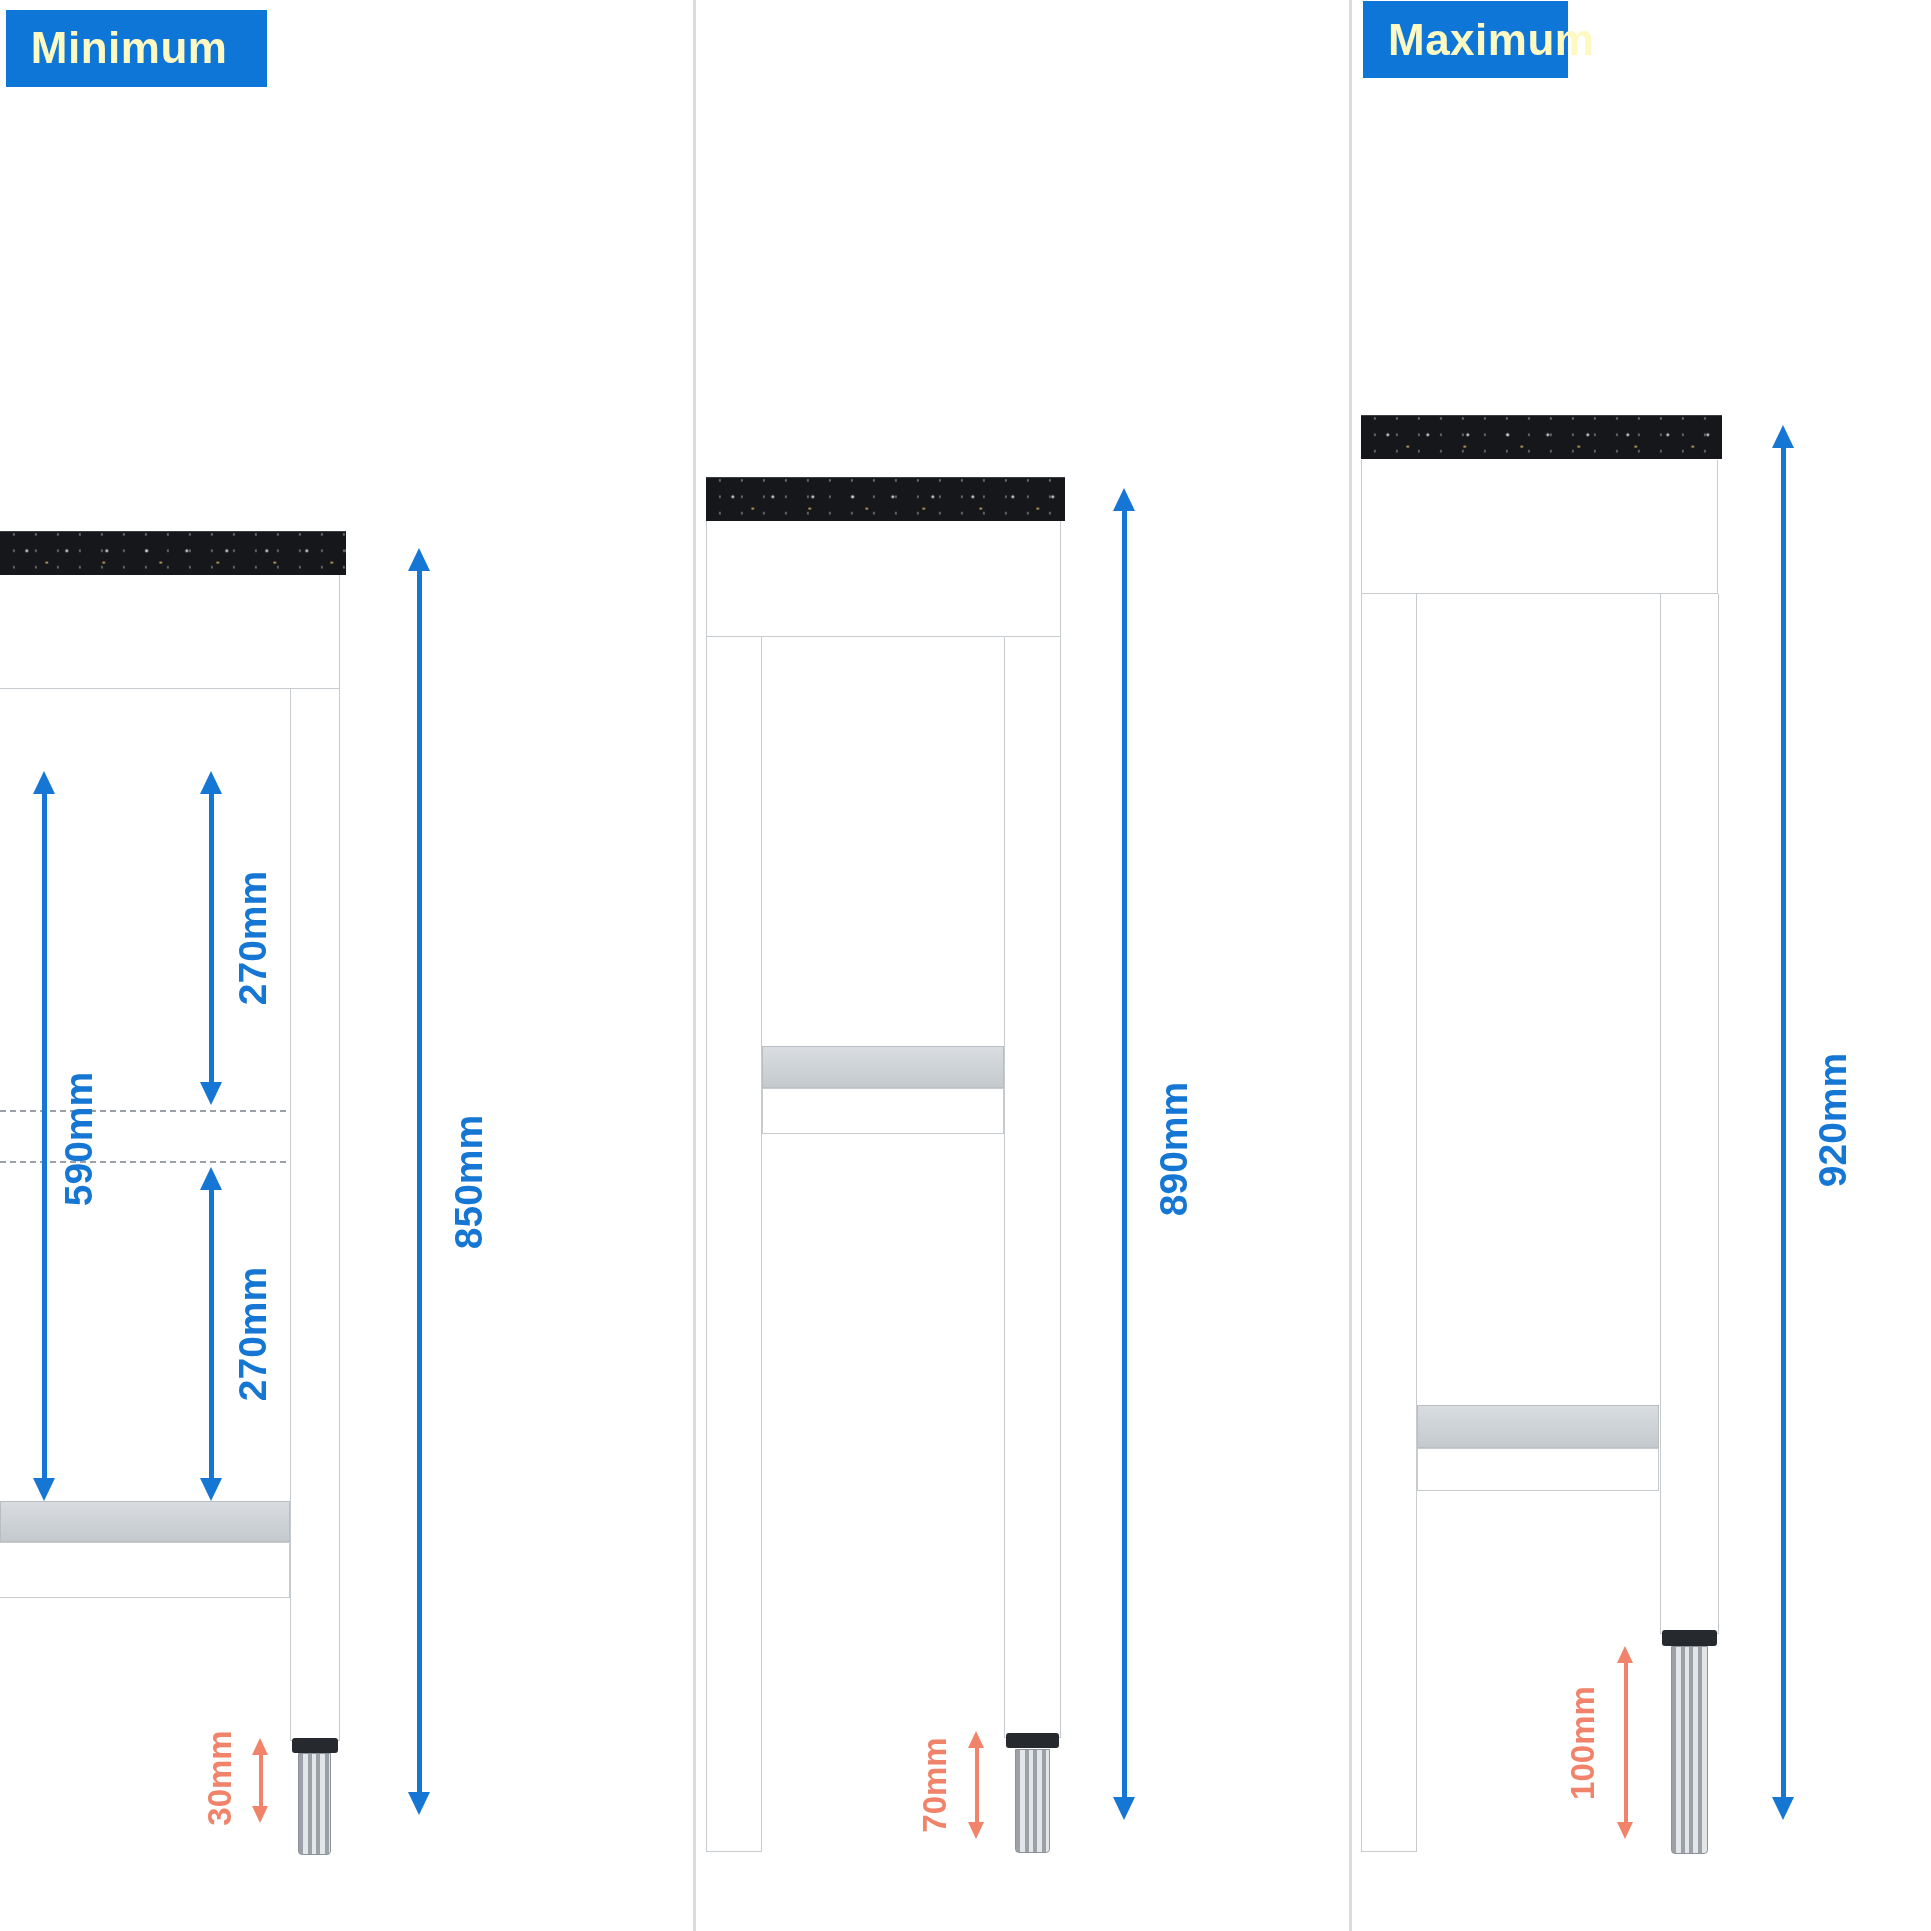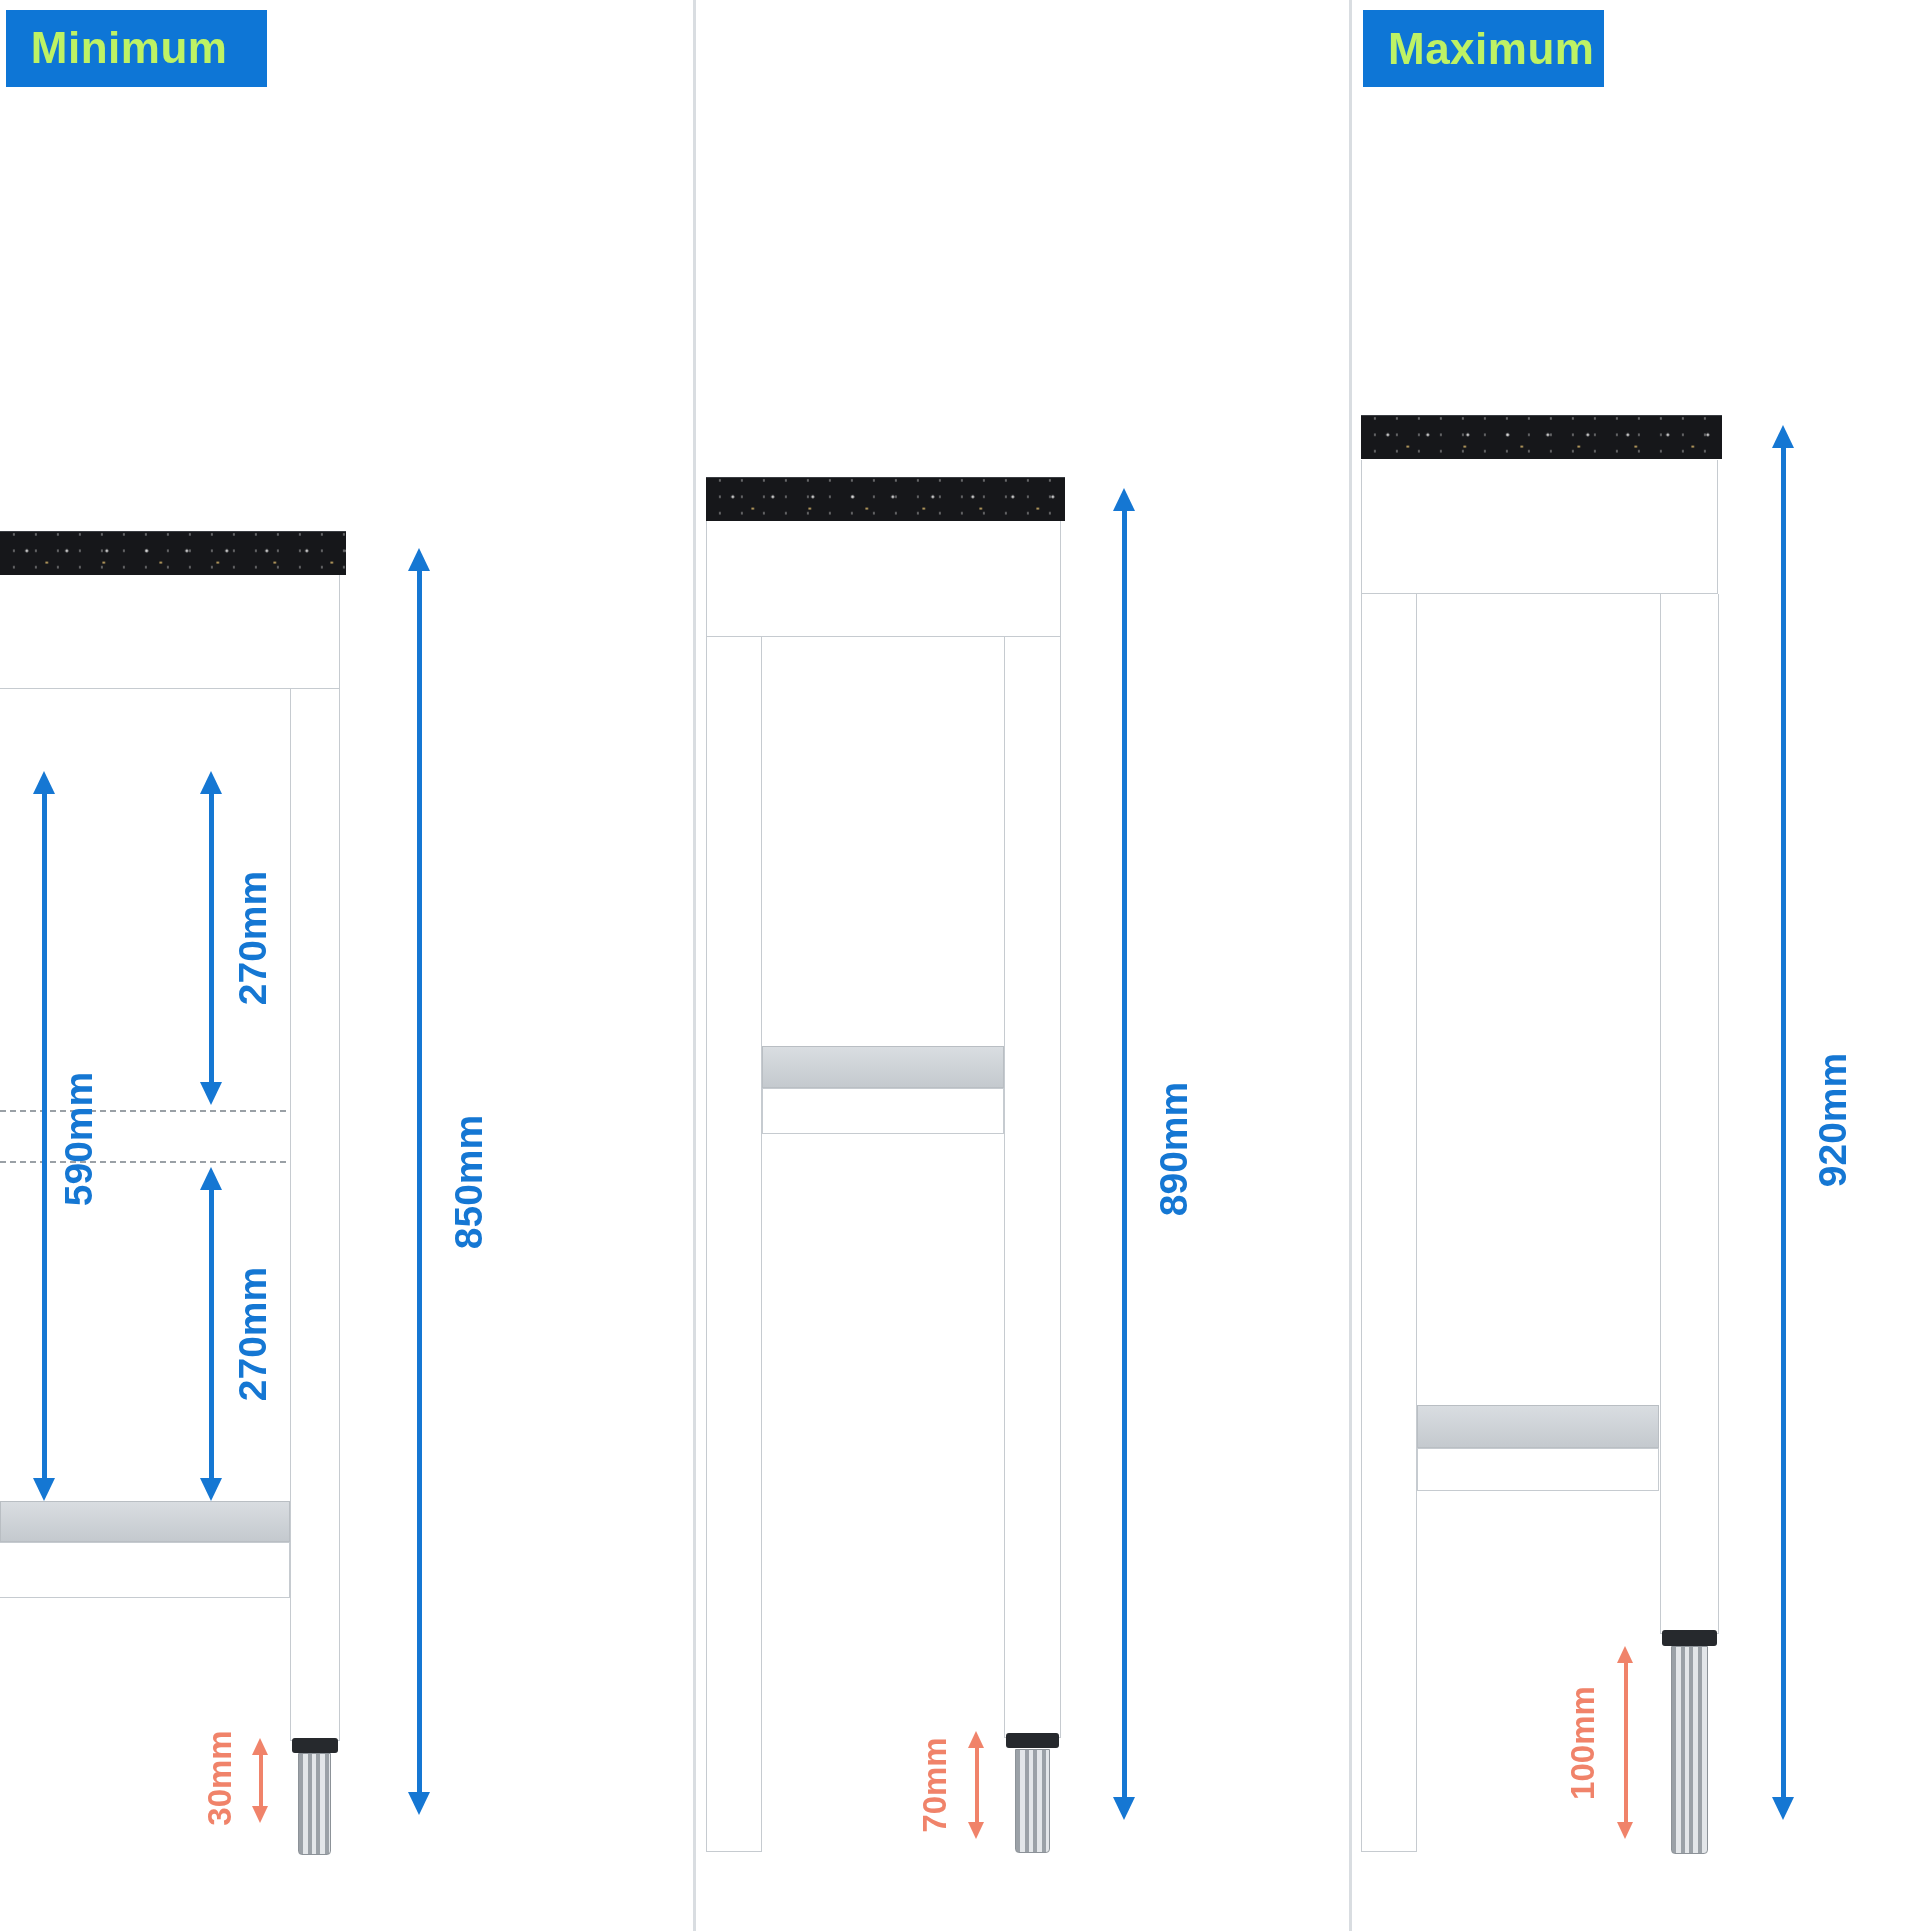--- a/index.html
+++ b/index.html
@@ -3,21 +3,21 @@
 <meta charset="utf-8">
 <style>
   html,body{margin:0;padding:0;background:#ffffff;}
   #canvas{
     position:relative;width:1931px;height:1931px;background:#ffffff;overflow:hidden;
     font-family:"Liberation Sans",sans-serif;
   }
   .divider{position:absolute;top:0;width:2.9px;height:1931px;background:#d9dde1;}
 
   .panel-header{
-    position:absolute;height:77px;background:#0e76d6;color:#bef264;
+    position:absolute;height:77px;background:#0e76d6;color:#fef9c3;
     font-weight:700;font-size:44px;display:flex;align-items:center;
     padding:0 25px;box-sizing:border-box;letter-spacing:0.5px;
   }
 
   
   .slab{
     position:absolute;
     background-color:#16171a;
     background-image:
       radial-gradient(circle, rgba(255,255,255,0.75) 1.2px, transparent 1.8px),
@@ -136,21 +136,21 @@
   </div>
   <div class="dim-label" style="left:1174px;top:1149px">890mm</div>
 
   <div class="vdim small orange" style="left:966px;top:1731px;height:108px">
     <span class="head up"></span>
       <span class="shaft"></span>
       <span class="head down"></span>
   </div>
   <div class="dim-label orange" style="left:935px;top:1785px">70mm</div>
 
-  <div class="panel-header" style="left:1363px;top:10px;width:241px">
+  <div class="panel-header" style="left:1363px;top:1px;width:205px">
     <span>Maximum</span>
   </div>
 
   <div class="slab" style="left:1361px;top:415px;width:361px;height:44px"></div>
   <div class="white-part no-top" style="left:1361px;top:460px;width:357px;height:134px"></div>
   <div class="white-part no-top" style="left:1361px;top:594px;width:56px;height:1258px"></div>
   <div class="white-part no-top" style="left:1660px;top:594px;width:59px;height:1040px"></div>
   <div class="shelf-top" style="left:1417px;top:1405px;width:242px;height:43px"></div>
   <div class="white-part" style="left:1417px;top:1448px;width:242px;height:43px"></div>
   <div class="foot-cap" style="left:1662px;top:1630px;width:55px;height:16.4px"></div>

